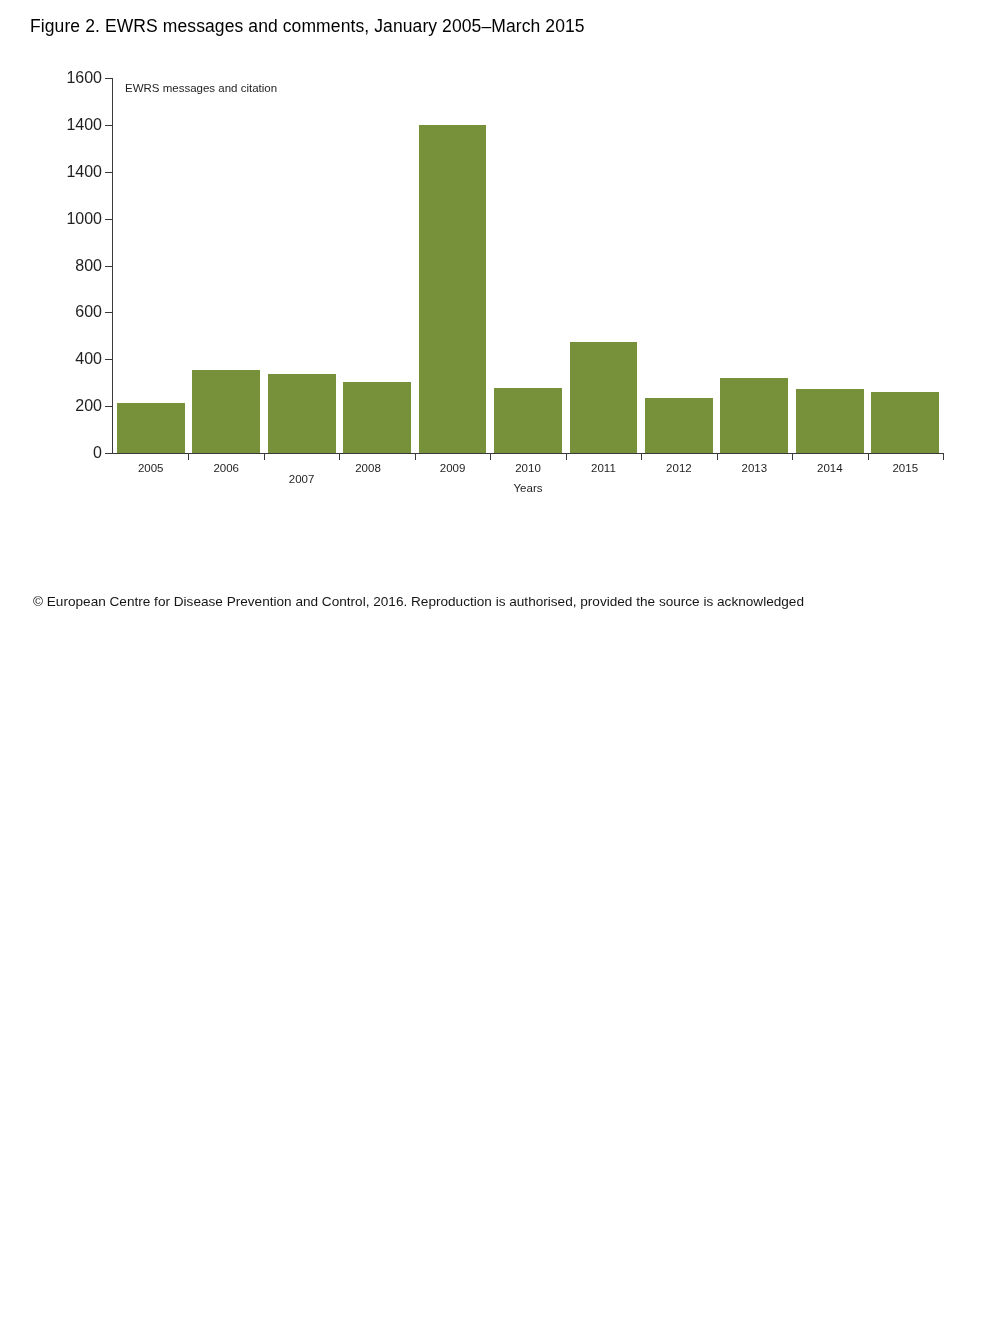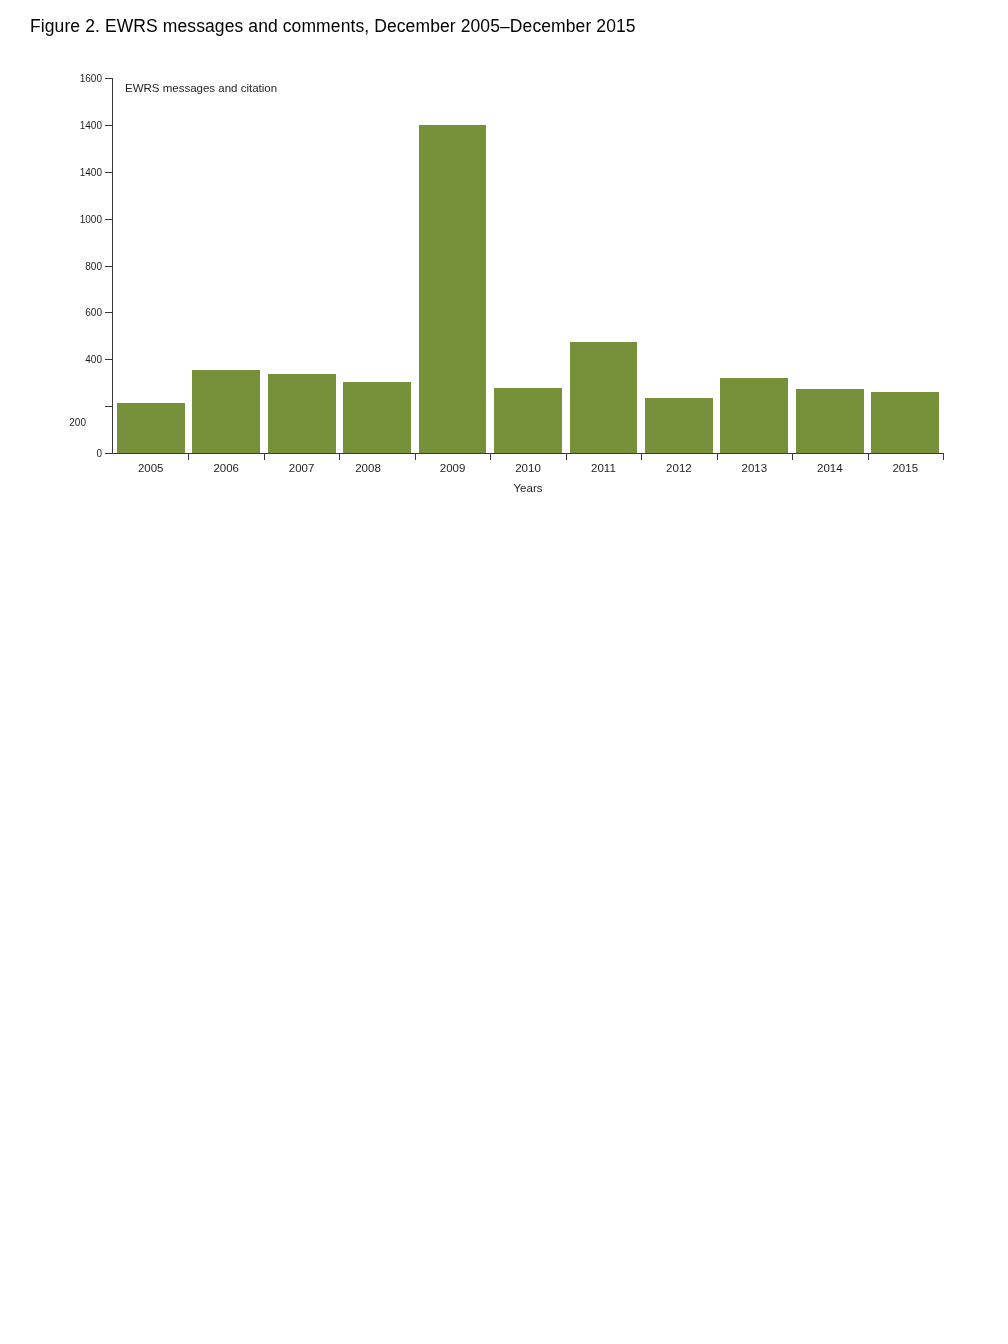--- a/index.html
+++ b/index.html
@@ -74,21 +74,21 @@
     left: 105px;
     width: 8px;
     height: 1px;
     background: #3a3a3a;
   }
   .ytick-label {
     position: absolute;
     right: 0;
     width: 60px;
     text-align: right;
-    font-size: 10px;
+    font-size: 16px;
     color: #1f1f1f;
     transform: translateY(-50%);
   }
 
   .xtick {
     position: absolute;
     top: 453px;
     width: 1px;
     height: 7px;
     background: #3a3a3a;
@@ -133,35 +133,35 @@
     width: 930px;
     font-size: 13.6px;
     line-height: 19.5px;
     color: #161616;
   }
   .citation div { white-space: normal; }
 </style>
 </head>
 <body>
 
-<div class="figure-title">Figure 2. EWRS messages and comments, December 2005–December 2015</div>
+<div class="figure-title">Figure 2. EWRS messages and comments, January 2005–March 2015</div>
 
 <div class="chart-wrap">
 
   <div class="series-label">EWRS messages and citation</div>
 
   <div class="axis-y-line"></div>
   <div class="axis-x-line"></div>
   <div class="axis-x-endcap"></div>
 
   <div id="yticks-layer">
       <div class="ytick" style="top: 453px;"></div>
       <div class="ytick-label" style="position: absolute; left: 40px; top: 453px; width: 62px;">0</div>
       <div class="ytick" style="top: 406.125px;"></div>
-      <div class="ytick-label" style="position: absolute; left: 24px; top: 406.125px; width: 62px; margin-top: 16px;">200</div>
+      <div class="ytick-label" style="position: absolute; left: 40px; top: 406.125px; width: 62px;">200</div>
       <div class="ytick" style="top: 359.25px;"></div>
       <div class="ytick-label" style="position: absolute; left: 40px; top: 359.25px; width: 62px;">400</div>
       <div class="ytick" style="top: 312.375px;"></div>
       <div class="ytick-label" style="position: absolute; left: 40px; top: 312.375px; width: 62px;">600</div>
       <div class="ytick" style="top: 265.5px;"></div>
       <div class="ytick-label" style="position: absolute; left: 40px; top: 265.5px; width: 62px;">800</div>
       <div class="ytick" style="top: 218.625px;"></div>
       <div class="ytick-label" style="position: absolute; left: 40px; top: 218.625px; width: 62px;">1000</div>
       <div class="ytick" style="top: 171.75px;"></div>
       <div class="ytick-label" style="position: absolute; left: 40px; top: 171.75px; width: 62px;">1400</div>
@@ -169,21 +169,21 @@
       <div class="ytick-label" style="position: absolute; left: 40px; top: 124.875px; width: 62px;">1400</div>
       <div class="ytick" style="top: 78px;"></div>
       <div class="ytick-label" style="position: absolute; left: 40px; top: 78px; width: 62px;">1600</div>
     </div>
   <div id="xticks-layer">
       <div class="xtick" style="left: 188.455px;"></div>
       <div class="xtick-label" style="left: 112.727px; text-align: center;">2005</div>
       <div class="xtick" style="left: 263.909px;"></div>
       <div class="xtick-label" style="left: 188.182px;">2006</div>
       <div class="xtick" style="left: 339.364px;"></div>
-      <div class="xtick-label" style="left: 263.636px;">2007</div>
+      <div class="xtick-label" style="left: 263.636px; margin-top: 11px;">2007</div>
       <div class="xtick" style="left: 414.818px;"></div>
       <div class="xtick-label" style="left: 330px;">2008</div>
       <div class="xtick" style="left: 490.273px;"></div>
       <div class="xtick-label" style="left: 414.545px;">2009</div>
       <div class="xtick" style="left: 565.727px;"></div>
       <div class="xtick-label" style="left: 490px;">2010</div>
       <div class="xtick" style="left: 641.182px;"></div>
       <div class="xtick-label" style="left: 565.455px;">2011</div>
       <div class="xtick" style="left: 716.636px;"></div>
       <div class="xtick-label" style="left: 640.909px;">2012</div>
@@ -207,13 +207,14 @@
         <div class="bar" title="2013: 318" style="left: 607.409px; width: 67.9091px; height: 74.5312px; background: rgb(118, 145, 57);"></div>
         <div class="bar" title="2014: 272" style="left: 682.864px; width: 67.9091px; height: 63.75px; background: rgb(118, 145, 57);"></div>
         <div class="bar" title="2015: 259" style="left: 758.318px; width: 67.9091px; height: 60.7031px; background: rgb(118, 145, 57);"></div>
       </div>
   </div>
 
   <div class="xaxis-title">Years</div>
 </div>
 
 <div class="citation">
+  <div>© European Centre for Disease Prevention and Control, 2016. Reproduction is authorised, provided the source is acknowledged</div>
 </div>
 
 </body></html>

